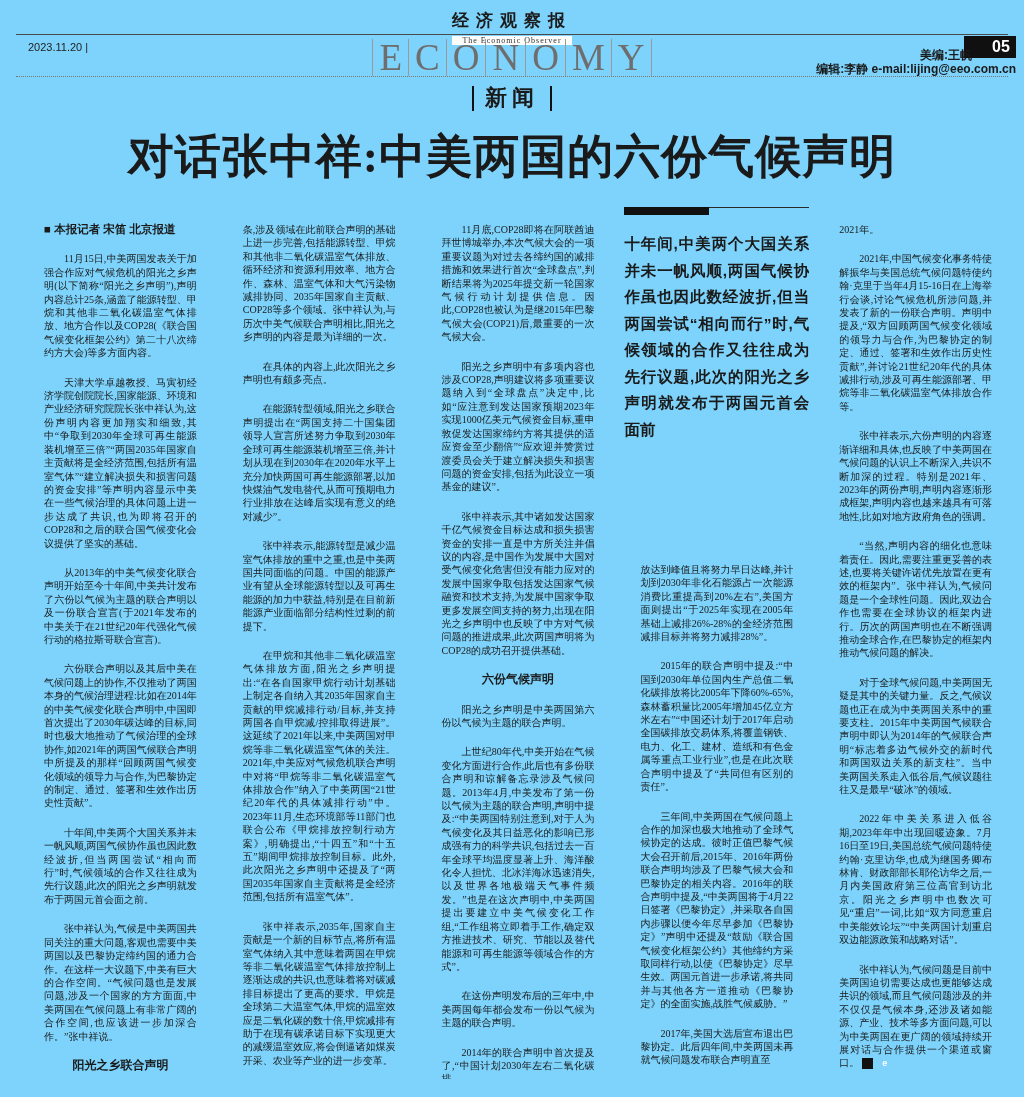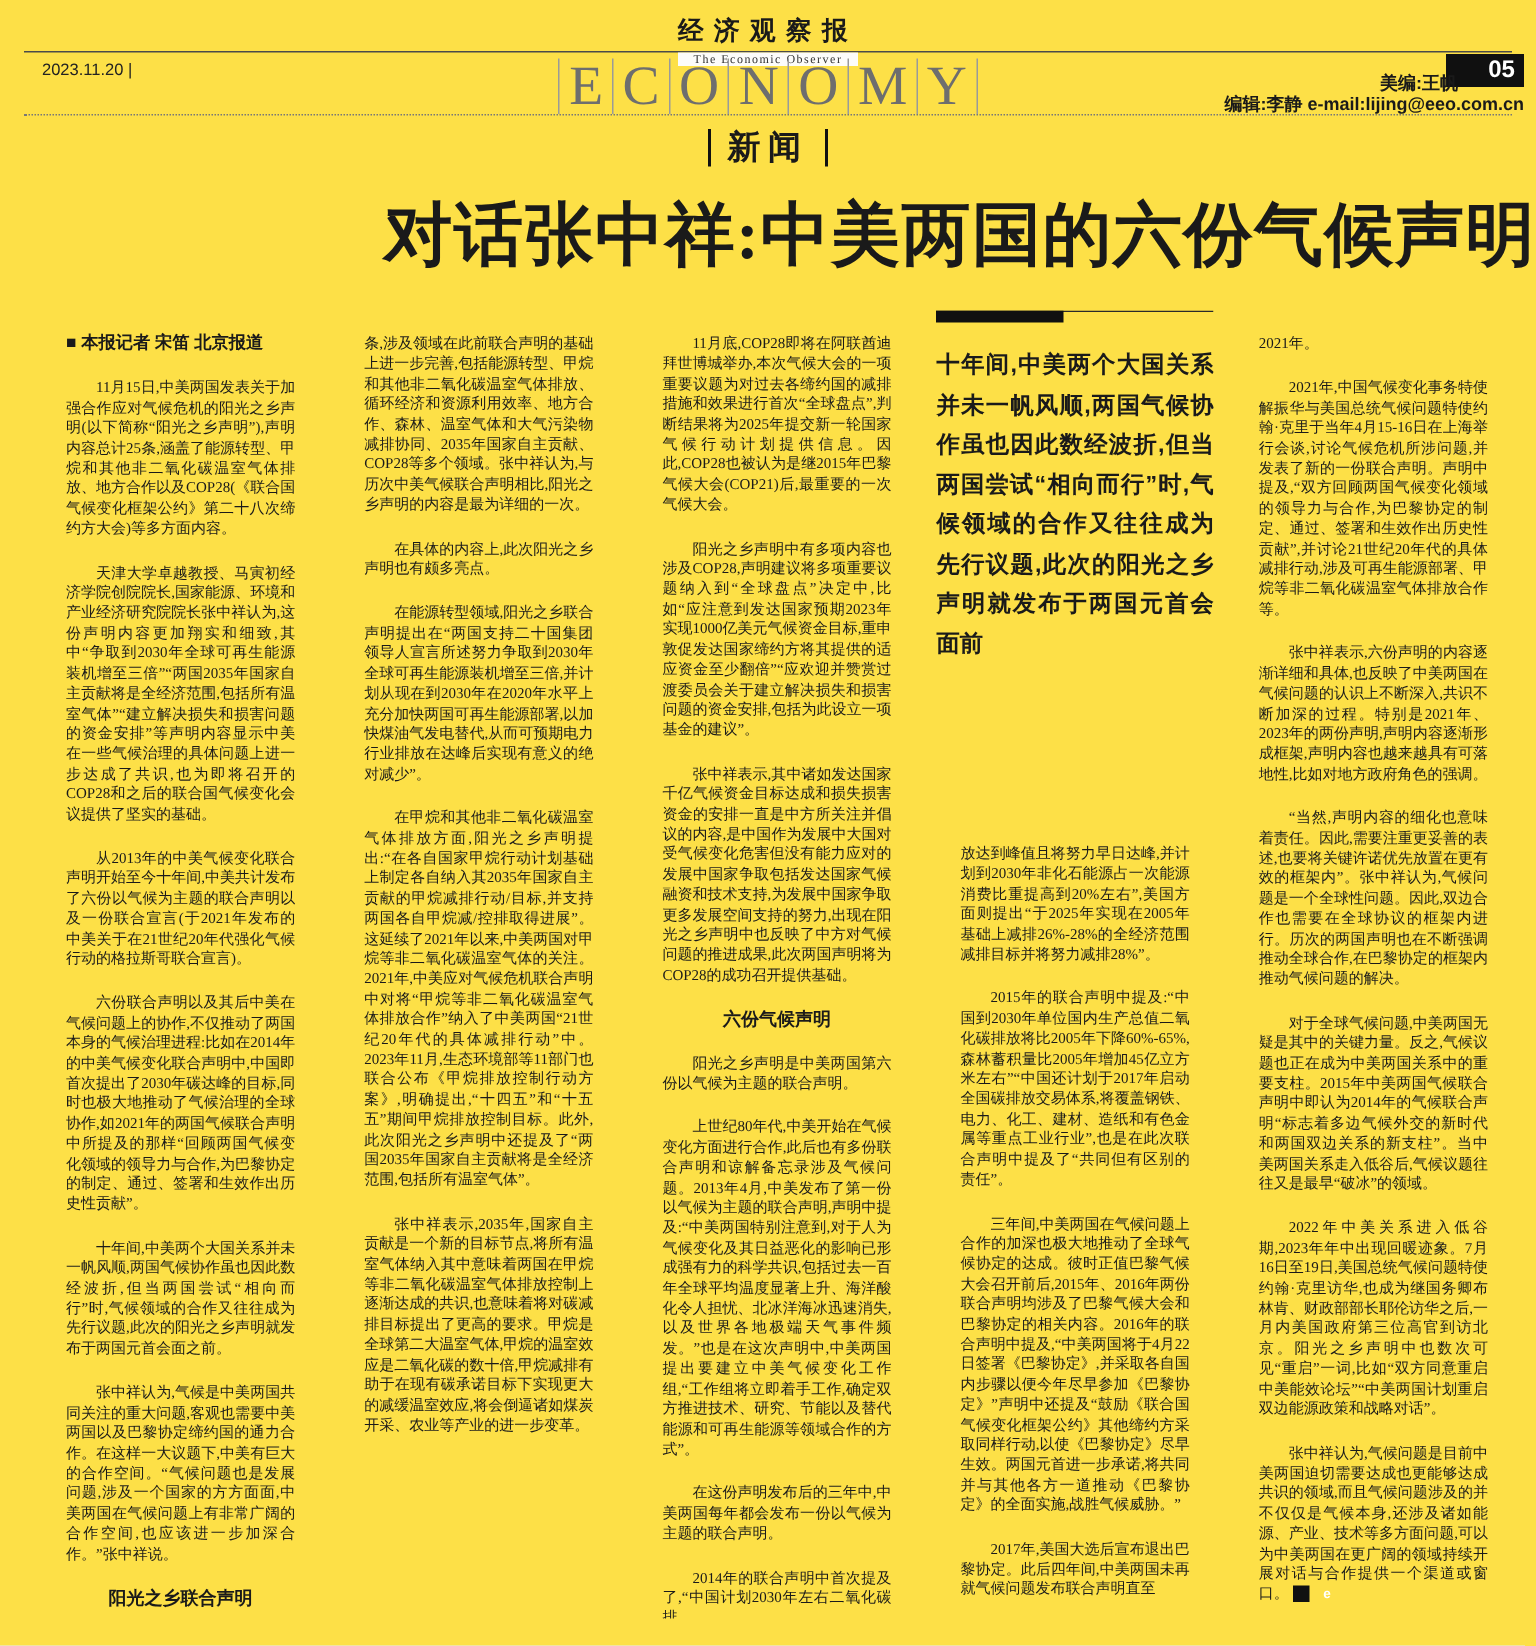--- a/index.html
+++ b/index.html
@@ -1,16 +1,16 @@
 <!DOCTYPE html>
 <html><head>
 <meta charset="utf-8">
 <style>
   html,body{margin:0;padding:0;background:#e8e8e8;}
-  .page{position:relative;width:1024px;height:1097px;margin:0 auto;background:#fde047;
+  .page{position:relative;width:1024px;height:1097px;margin:0 auto;background:#7dd3fc;
         color:#1a1a1a;font-family:"Liberation Serif","DejaVu Serif",serif;overflow:hidden;}
 
   
   .paper-cn{position:absolute;top:9px;left:0;right:0;text-align:center;
             font-size:17px;font-weight:700;letter-spacing:7px;}
   .top-rule{position:absolute;top:34px;left:16px;right:16px;border-top:1px solid #4a4a4a;}
   .paper-en-row{position:absolute;top:29px;left:0;right:0;text-align:center;}
   .paper-en-row span{display:inline-block;background:#fcfcfa;padding:0 10px;
             font-size:8px;color:#333;letter-spacing:1px;}
   .date{position:absolute;top:41px;left:28px;font-size:11px;color:#222;
@@ -26,21 +26,21 @@
   .editor-line{position:absolute;top:61px;right:8px;font-family:"Liberation Sans",sans-serif;
         font-size:12px;font-weight:700;}
   .dotted{position:absolute;top:76px;left:16px;right:16px;border-top:1px dotted #777;}
   .section-cn{position:absolute;top:83px;left:0;right:0;text-align:center;}
   .section-cn .bar{display:inline-block;width:2px;height:25px;background:#111;
         vertical-align:middle;margin:0 11px;}
   .section-cn .txt{font-size:22px;font-weight:800;letter-spacing:5px;vertical-align:middle;
         font-family:"Liberation Sans",sans-serif;margin-top:21px;}
 
   
-  .headline{position:absolute;top:126px;left:0;right:0;margin:0;text-align:right;
+  .headline{position:absolute;top:126px;left:0;right:0;margin:0;text-align:center;
         font-size:46px;font-weight:900;letter-spacing:1px;
         font-family:"Liberation Serif","DejaVu Serif",serif;}
 
   
   #columns{position:absolute;top:207px;left:28px;width:980px;height:872px;
         display:flex;gap:14px;}
   .col{flex:1 1 0;min-width:0;text-align:justify;font-size:10px;line-height:13.4px;
         overflow:hidden;}
   .col p{margin:16px;}
   .para{text-indent:2em;}
@@ -90,20 +90,21 @@
         <p class="para">六份联合声明以及其后中美在气候问题上的协作,不仅推动了两国本身的气候治理进程:比如在2014年的中美气候变化联合声明中,中国即首次提出了2030年碳达峰的目标,同时也极大地推动了气候治理的全球协作,如2021年的两国气候联合声明中所提及的那样“回顾两国气候变化领域的领导力与合作,为巴黎协定的制定、通过、签署和生效作出历史性贡献”。</p>
         <p class="para">十年间,中美两个大国关系并未一帆风顺,两国气候协作虽也因此数经波折,但当两国尝试“相向而行”时,气候领域的合作又往往成为先行议题,此次的阳光之乡声明就发布于两国元首会面之前。</p>
         <p class="para">张中祥认为,气候是中美两国共同关注的重大问题,客观也需要中美两国以及巴黎协定缔约国的通力合作。在这样一大议题下,中美有巨大的合作空间。“气候问题也是发展问题,涉及一个国家的方方面面,中美两国在气候问题上有非常广阔的合作空间,也应该进一步加深合作。”张中祥说。</p>
         <p class="subhead">阳光之乡联合声明</p>
         <p class="para">此次,阳光之乡声明内容总计25</p>
       </div>
       <div class="col">
         <p class="para-flush">条,涉及领域在此前联合声明的基础上进一步完善,包括能源转型、甲烷和其他非二氧化碳温室气体排放、循环经济和资源利用效率、地方合作、森林、温室气体和大气污染物减排协同、2035年国家自主贡献、COP28等多个领域。张中祥认为,与历次中美气候联合声明相比,阳光之乡声明的内容是最为详细的一次。</p>
         <p class="para">在具体的内容上,此次阳光之乡声明也有颇多亮点。</p>
         <p class="para">在能源转型领域,阳光之乡联合声明提出在“两国支持二十国集团领导人宣言所述努力争取到2030年全球可再生能源装机增至三倍,并计划从现在到2030年在2020年水平上充分加快两国可再生能源部署,以加快煤油气发电替代,从而可预期电力行业排放在达峰后实现有意义的绝对减少”。</p>
+        <p class="para">张中祥表示,能源转型是减少温室气体排放的重中之重,也是中美两国共同面临的问题。中国的能源产业有望从全球能源转型以及可再生能源的加力中获益,特别是在目前新能源产业面临部分结构性过剩的前提下。</p>
         <p class="para">在甲烷和其他非二氧化碳温室气体排放方面,阳光之乡声明提出:“在各自国家甲烷行动计划基础上制定各自纳入其2035年国家自主贡献的甲烷减排行动/目标,并支持两国各自甲烷减/控排取得进展”。这延续了2021年以来,中美两国对甲烷等非二氧化碳温室气体的关注。2021年,中美应对气候危机联合声明中对将“甲烷等非二氧化碳温室气体排放合作”纳入了中美两国“21世纪20年代的具体减排行动”中。2023年11月,生态环境部等11部门也联合公布《甲烷排放控制行动方案》,明确提出,“十四五”和“十五五”期间甲烷排放控制目标。此外,此次阳光之乡声明中还提及了“两国2035年国家自主贡献将是全经济范围,包括所有温室气体”。</p>
         <p class="para">张中祥表示,2035年,国家自主贡献是一个新的目标节点,将所有温室气体纳入其中意味着两国在甲烷等非二氧化碳温室气体排放控制上逐渐达成的共识,也意味着将对碳减排目标提出了更高的要求。甲烷是全球第二大温室气体,甲烷的温室效应是二氧化碳的数十倍,甲烷减排有助于在现有碳承诺目标下实现更大的减缓温室效应,将会倒逼诸如煤炭开采、农业等产业的进一步变革。</p>
       </div>
       <div class="col">
         <p class="para">11月底,COP28即将在阿联酋迪拜世博城举办,本次气候大会的一项重要议题为对过去各缔约国的减排措施和效果进行首次“全球盘点”,判断结果将为2025年提交新一轮国家气候行动计划提供信息。因此,COP28也被认为是继2015年巴黎气候大会(COP21)后,最重要的一次气候大会。</p>
         <p class="para">阳光之乡声明中有多项内容也涉及COP28,声明建议将多项重要议题纳入到“全球盘点”决定中,比如“应注意到发达国家预期2023年实现1000亿美元气候资金目标,重申敦促发达国家缔约方将其提供的适应资金至少翻倍”“应欢迎并赞赏过渡委员会关于建立解决损失和损害问题的资金安排,包括为此设立一项基金的建议”。</p>
         <p class="para">张中祥表示,其中诸如发达国家千亿气候资金目标达成和损失损害资金的安排一直是中方所关注并倡议的内容,是中国作为发展中大国对受气候变化危害但没有能力应对的发展中国家争取包括发达国家气候融资和技术支持,为发展中国家争取更多发展空间支持的努力,出现在阳光之乡声明中也反映了中方对气候问题的推进成果,此次两国声明将为COP28的成功召开提供基础。</p>
         <p class="subhead">六份气候声明</p>
         <p class="para">阳光之乡声明是中美两国第六份以气候为主题的联合声明。</p>
         <p class="para">上世纪80年代,中美开始在气候变化方面进行合作,此后也有多份联合声明和谅解备忘录涉及气候问题。2013年4月,中美发布了第一份以气候为主题的联合声明,声明中提及:“中美两国特别注意到,对于人为气候变化及其日益恶化的影响已形成强有力的科学共识,包括过去一百年全球平均温度显著上升、海洋酸化令人担忧、北冰洋海冰迅速消失,以及世界各地极端天气事件频发。”也是在这次声明中,中美两国提出要建立中美气候变化工作组,“工作组将立即着手工作,确定双方推进技术、研究、节能以及替代能源和可再生能源等领域合作的方式”。</p>

